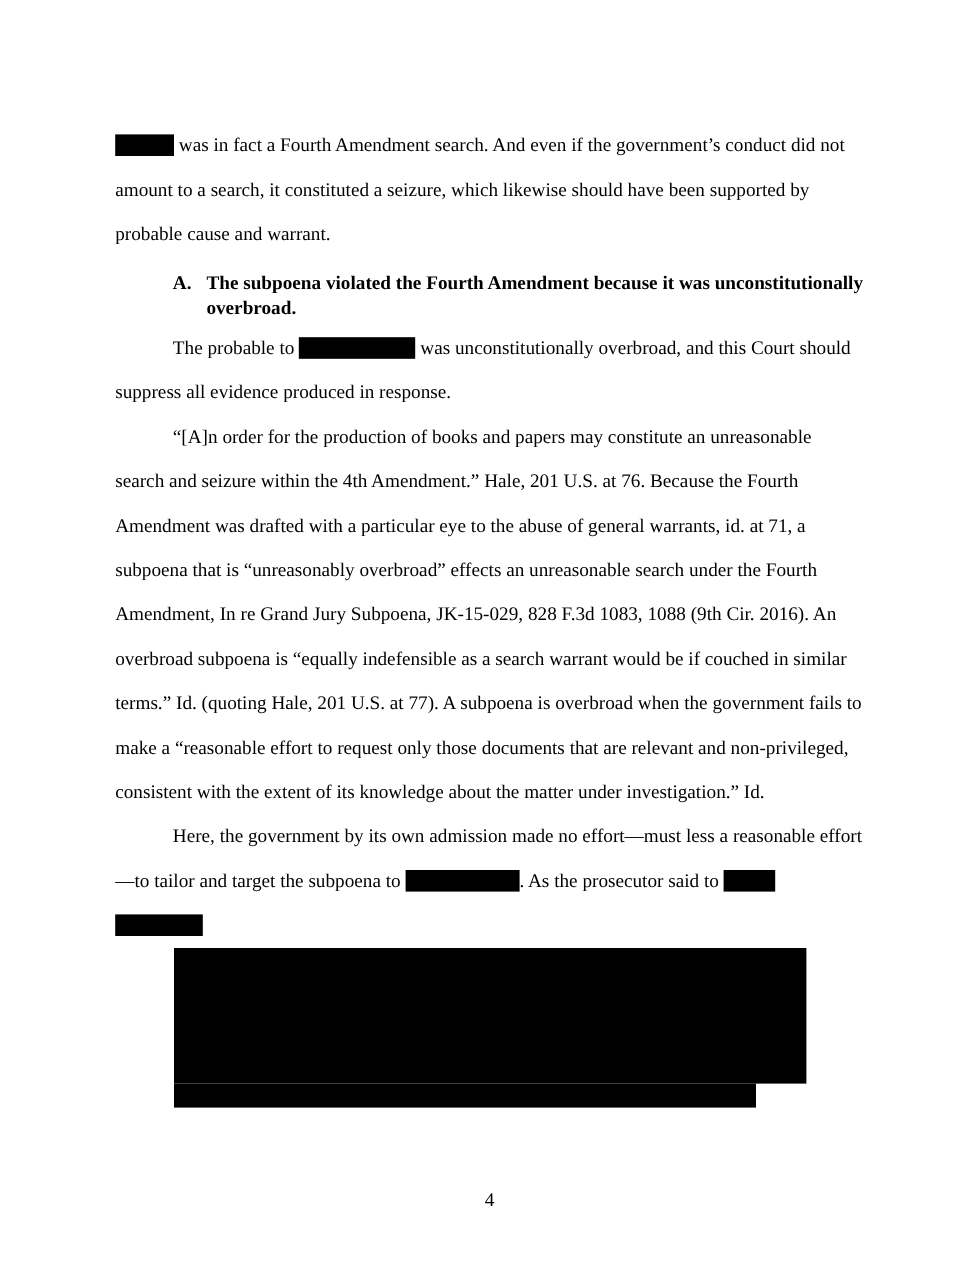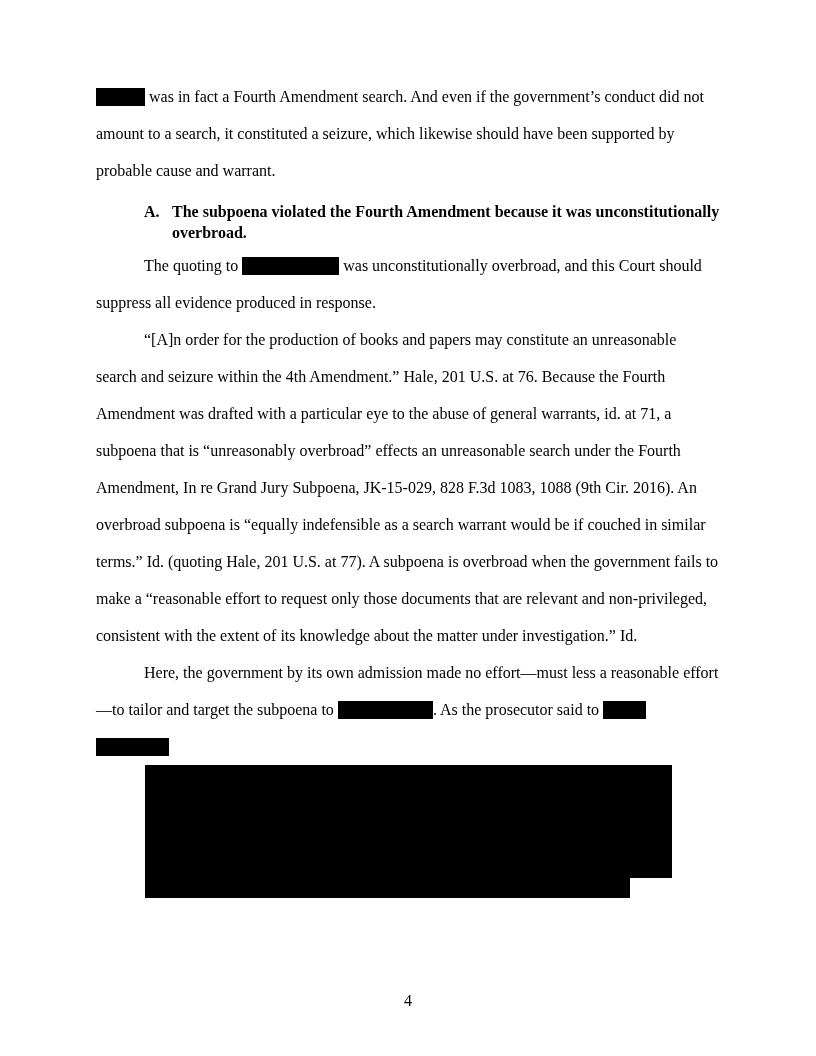--- a/index.html
+++ b/index.html
@@ -10,21 +10,21 @@
     height: 1056px;
     margin: 0 auto;
     background: #ffffff;
     color: #000000;
     font-family: "Liberation Serif", serif;
     font-size: 16px;
     overflow: hidden;
   }
   .content {
     position: absolute;
-    top: 78px;
+    top: 103px;
     left: 96px;
     width: 624px;
     line-height: 37px;
     text-align: left;
   }
   p.para { margin: 0; }
   p.para.indent { text-indent: 48px; }
   .italic { }
   .redaction {
     display: inline-block;
@@ -54,21 +54,21 @@
     font-size: 16px;
   }
 </style>
 </head>
 <body>
 
 <div class="page">
   <main class="content">
       <p class="para"><span class="redaction" style="width: 49px; height: 18px;"></span><span> was in fact a Fourth Amendment search. And even if the government’s conduct did not amount to a search, it constituted a seizure, which likewise should have been supported by probable cause and warrant.</span></p>
       <div class="heading"><span class="heading-label">A.</span><span>The subpoena violated the Fourth Amendment because it was unconstitutionally overbroad.</span></div>
-      <p class="para indent"><span>The quoting to </span><span class="redaction" style="width: 97px; height: 18px;"></span><span> was unconstitutionally overbroad, and this Court should suppress all evidence produced in response.</span></p>
+      <p class="para indent"><span>The probable to </span><span class="redaction" style="width: 97px; height: 18px;"></span><span> was unconstitutionally overbroad, and this Court should suppress all evidence produced in response.</span></p>
       <p class="para indent"><span>“[A]n order for the production of books and papers may constitute an unreasonable search and seizure within the 4th Amendment.” </span><span class="italic">Hale</span><span>, 201 U.S. at 76. Because the Fourth Amendment was drafted with a particular eye to the abuse of general warrants, </span><span class="italic">id.</span><span> at 71, a subpoena that is “unreasonably overbroad” effects an unreasonable search under the Fourth Amendment, </span><span class="italic">In re Grand Jury Subpoena, JK-15-029</span><span>, 828 F.3d 1083, 1088 (9th Cir. 2016). An overbroad subpoena is “equally indefensible as a search warrant would be if couched in similar terms.” </span><span class="italic">Id.</span><span> (quoting </span><span class="italic">Hale</span><span>, 201 U.S. at 77). A subpoena is overbroad when the government fails to make a “reasonable effort to request only those documents that are relevant and non-privileged, consistent with the extent of its knowledge about the matter under investigation.” </span><span class="italic">Id.</span></p>
       <p class="para indent"><span>Here, the government by its own admission made </span><span class="italic">no effort</span><span>—must less a reasonable effort—to tailor and target the subpoena to </span><span class="redaction" style="width: 95px; height: 18px;"></span><span>. As the prosecutor said to </span><span class="redaction" style="width: 43px; height: 18px;"></span><span> </span><span class="redaction" style="width: 73px; height: 18px;"></span></p>
       <div class="redacted-block">
         <div class="redaction-part" style="width: 527px; height: 113px;"></div>
         <div class="redaction-part" style="width: 485px; height: 20px;"></div>
       </div>
     </main>
   <footer class="page-number">4</footer>
 </div>
 

